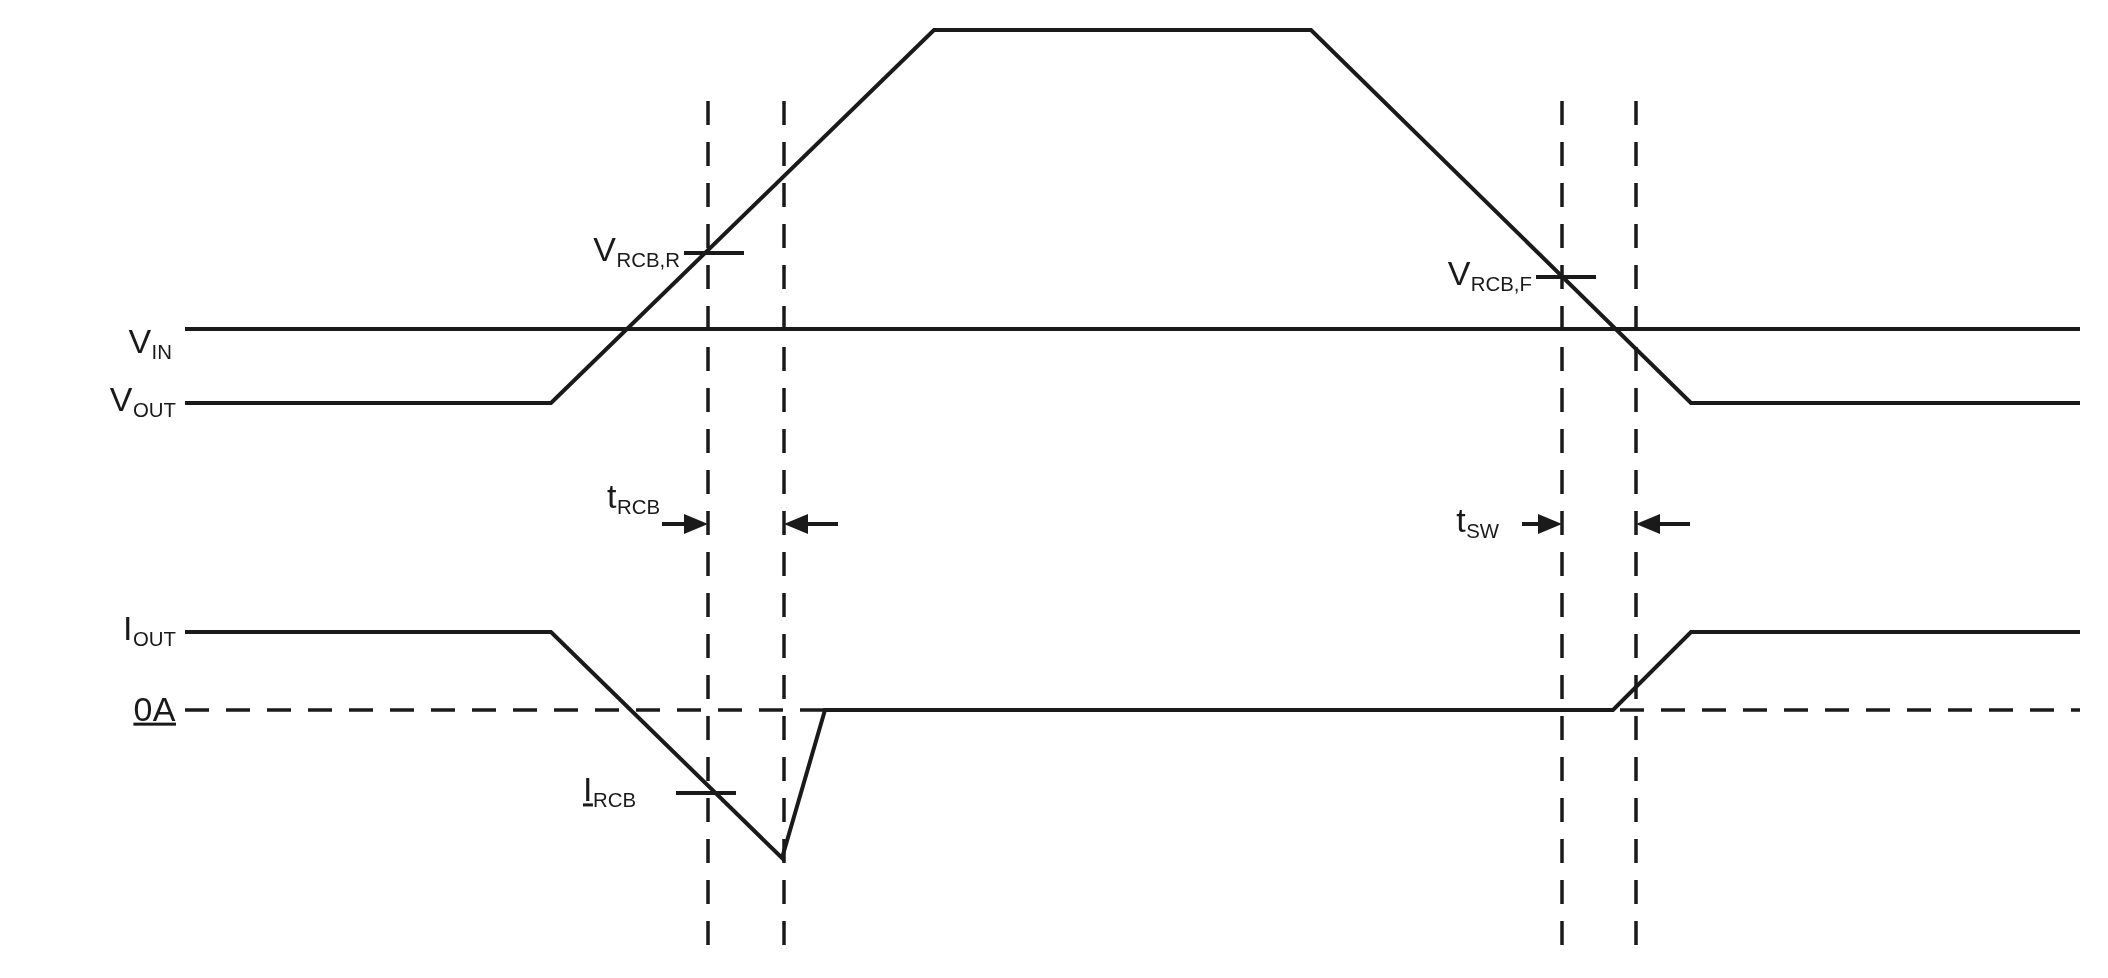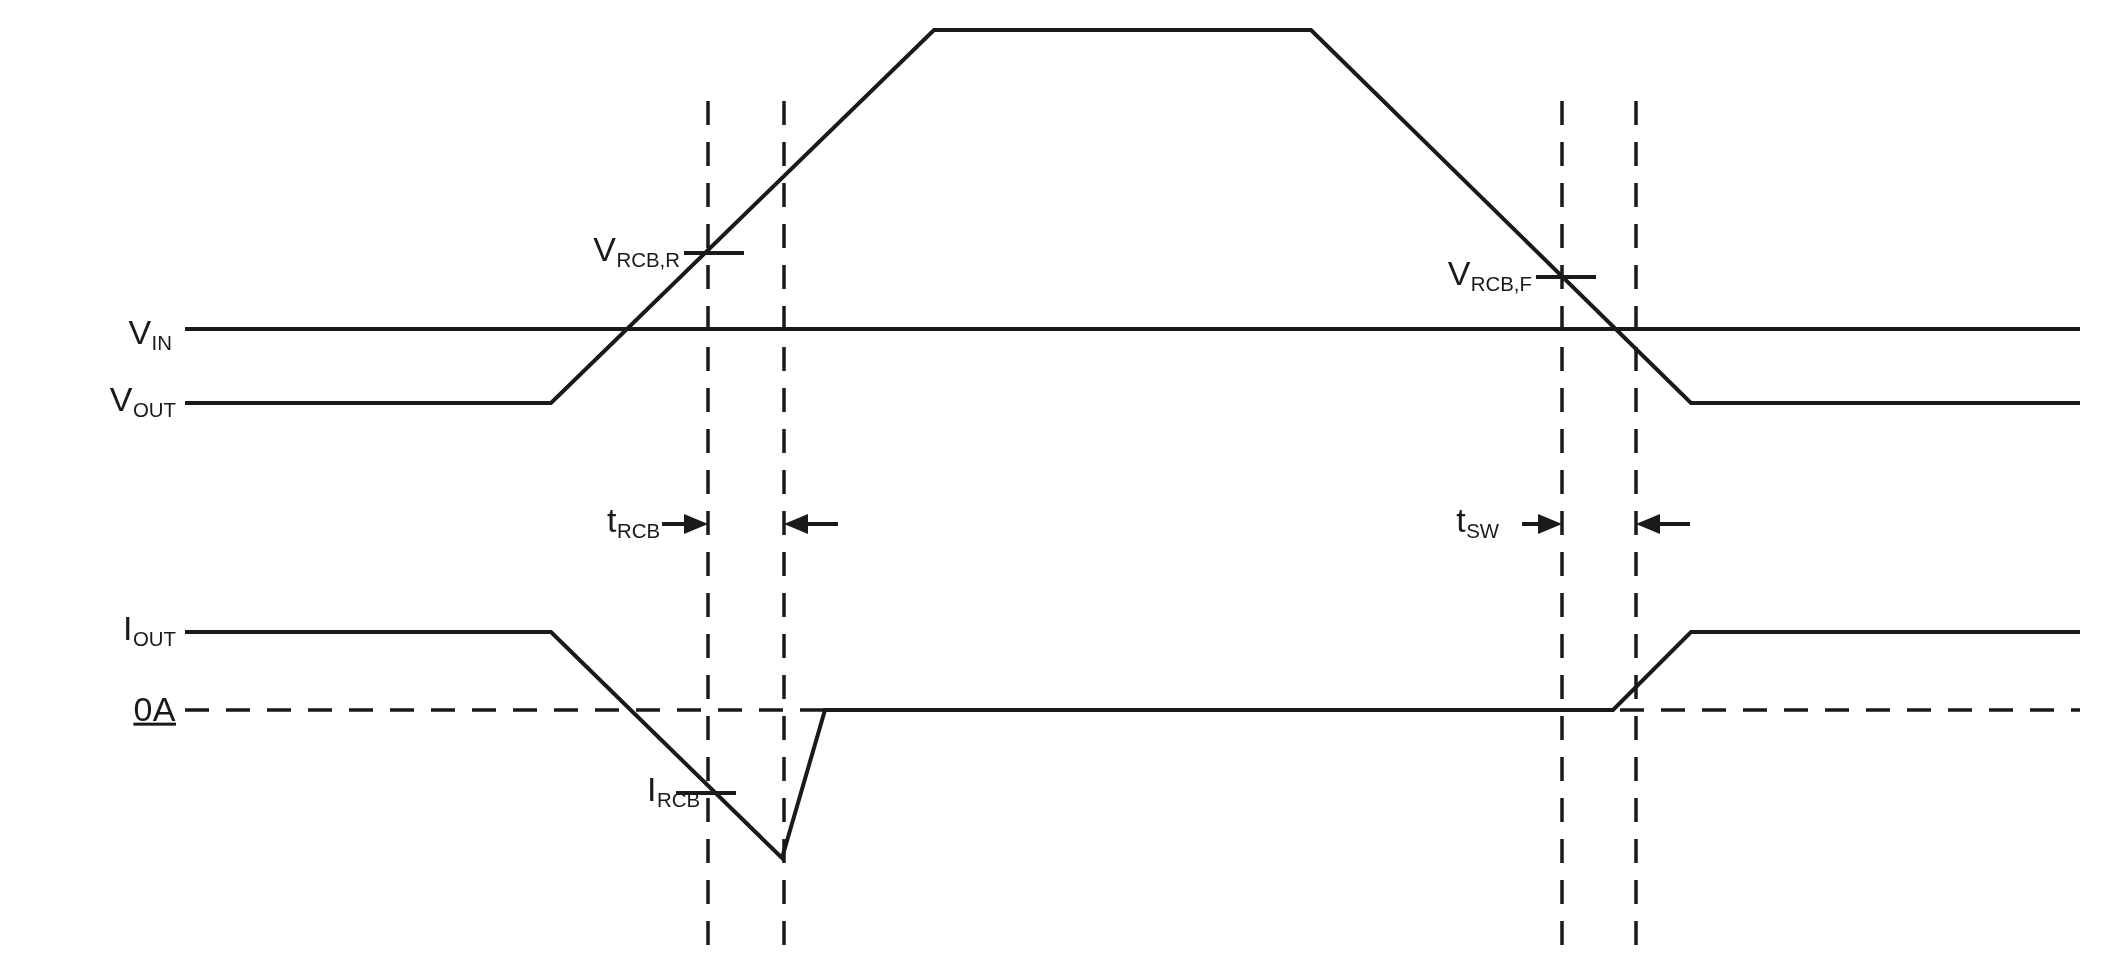--- a/index.html
+++ b/index.html
@@ -68,21 +68,21 @@
     <path d="M 708 524 L 684 514 L 684 534 Z" fill="#1a1a1a"></path>
     <path d="M 784 524 L 808 514 L 808 534 Z" fill="#1a1a1a"></path>
     <line x1="802" y1="524" x2="838" y2="524" stroke="#1a1a1a" stroke-width="4"></line>
 
     <line x1="1522" y1="524" x2="1546" y2="524" stroke="#1a1a1a" stroke-width="4"></line>
     <path d="M 1562 524 L 1538 514 L 1538 534 Z" fill="#1a1a1a"></path>
     <path d="M 1636 524 L 1660 514 L 1660 534 Z" fill="#1a1a1a"></path>
     <line x1="1654" y1="524" x2="1690" y2="524" stroke="#1a1a1a" stroke-width="4"></line>
   </svg>
 
-  <div class="lbl" style="left:172px; top:336px;">
+  <div class="lbl" style="left:172px; top:345px;">
     <span>V</span><sub>IN</sub>
   </div>
 
   <div class="lbl" style="left:176px; top:403px;text-align:right;">
     <span>V</span><sub>OUT</sub>
   </div>
 
   <div class="lbl" style="left:176px; top:632px;">
     <span>I</span><sub>OUT</sub>
   </div>
@@ -92,25 +92,25 @@
   </div>
 
   <div class="lbl" style="left:680px; top:253px;">
     <span>V</span><sub>RCB,R</sub>
   </div>
 
   <div class="lbl" style="left:1532px; top:277px;text-align:right;">
     <span>V</span><sub>RCB,F</sub>
   </div>
 
-  <div class="lbl" style="left:660px; top:524px;">
+  <div class="lbl" style="left:660px; top:500px;">
     <span>t</span><sub>RCB</sub>
   </div>
 
   <div class="lbl" style="left:1499px; top:524px;">
     <span>t</span><sub>SW</sub>
   </div>
 
-  <div class="lbl" style="left:700px; top:793px;">
+  <div class="lbl" style="left:636px; top:793px;text-decoration:underline;">
     <span>I</span><sub>RCB</sub>
   </div>
 
 </div>
 
 </body></html>

